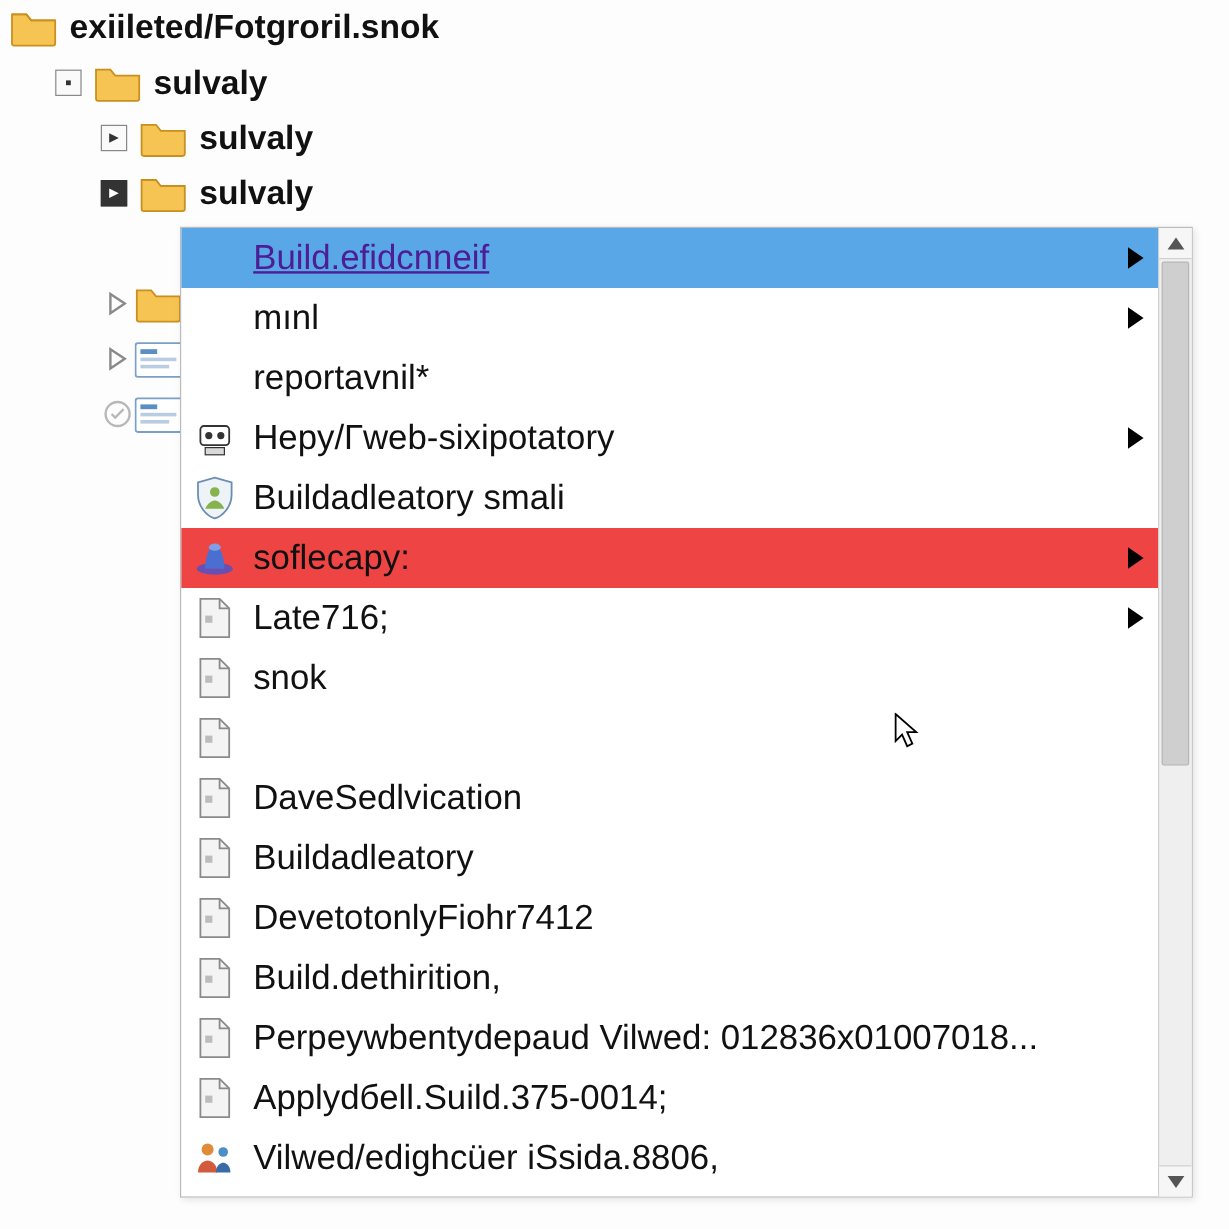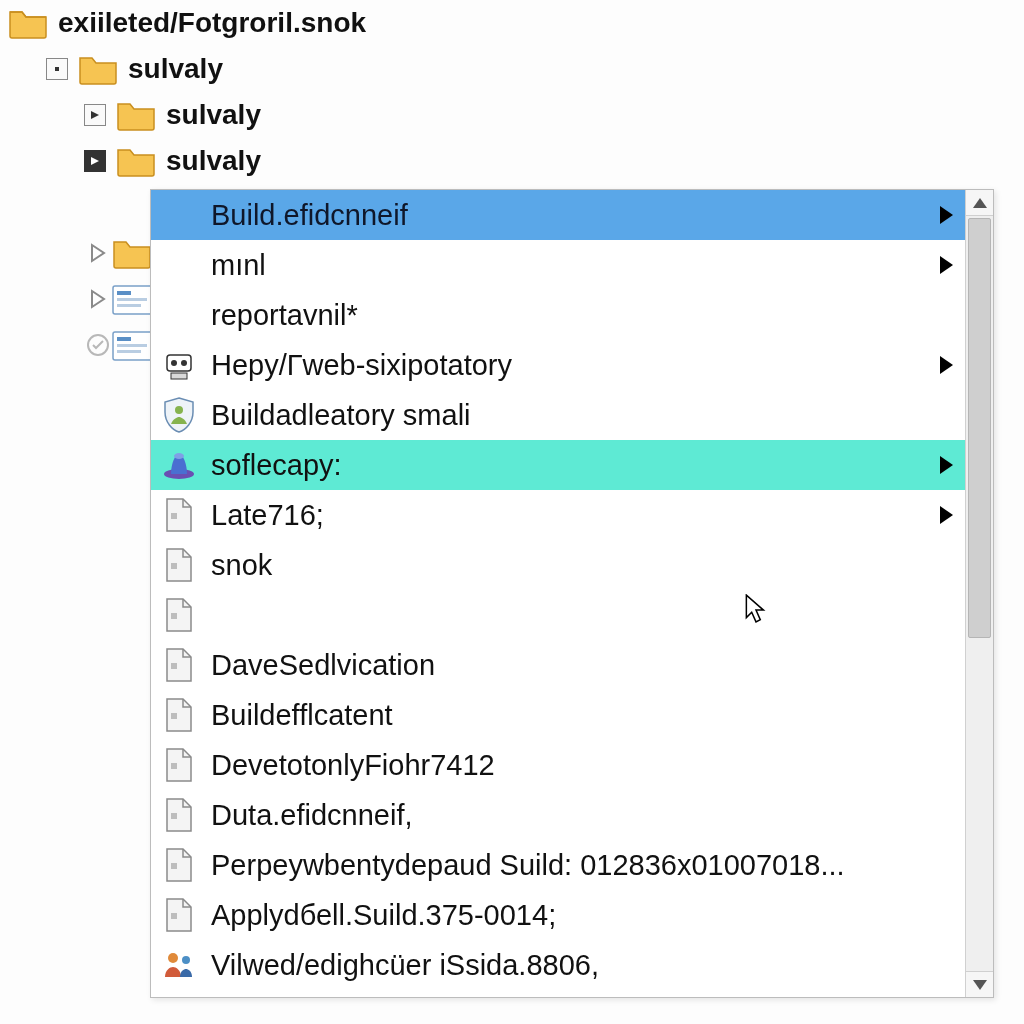--- a/index.html
+++ b/index.html
@@ -66,22 +66,22 @@
   }
   .menu-item {
     display: flex;
     align-items: center;
     height: 50px;
     padding: 0 12px 0 8px;
     font-size: 29px;
     color: #111;
     position: relative;
   }
-  .menu-item.selected { background: #5aa7e8; color: #0f172a; }
-  .menu-item.hover { background: #5eead4; }
+  .menu-item.selected { background: #5aa7e8; color: #4c1d95; text-decoration: underline; }
+  .menu-item.hover { background: #ef4444; }
   .menu-item .mi-label { padding-left: 12px; flex: 1 1 auto; overflow:hidden; text-overflow:ellipsis; }
   .menu-item .arrow {
     width: 0; height: 0;
     border-top: 9px solid transparent;
     border-bottom: 9px solid transparent;
     border-left: 13px solid #000;
     margin-left: 8px;
     flex-shrink: 0;
   }
   .menu-item .mi-icon { width: 40px; height: 40px; display:flex; align-items:center; justify-content:center; flex-shrink:0; }
@@ -326,51 +326,51 @@
         <span class="mi-label">DaveSedlvication</span>
       </div>
       <div class="menu-item">
         <span class="mi-icon">
           <svg width="30" height="36" viewBox="0 0 30 36">
             <path d="M3 2h16l8 8v24H3z" fill="#f4f4f4" stroke="#8a8a8a" stroke-width="1.5"></path>
             <path d="M19 2v8h8" fill="none" stroke="#8a8a8a" stroke-width="1.5"></path>
             <rect x="7" y="16" width="6" height="6" fill="#bdbdbd"></rect>
           </svg>
         </span>
-        <span class="mi-label">Buildefflcatent</span>
+        <span class="mi-label">Buildadleatory</span>
       </div>
       <div class="menu-item">
         <span class="mi-icon">
           <svg width="30" height="36" viewBox="0 0 30 36">
             <path d="M3 2h16l8 8v24H3z" fill="#f4f4f4" stroke="#8a8a8a" stroke-width="1.5"></path>
             <path d="M19 2v8h8" fill="none" stroke="#8a8a8a" stroke-width="1.5"></path>
             <rect x="7" y="16" width="6" height="6" fill="#bdbdbd"></rect>
           </svg>
         </span>
         <span class="mi-label">DevetotonlyFiohr7412</span>
       </div>
       <div class="menu-item">
         <span class="mi-icon">
           <svg width="30" height="36" viewBox="0 0 30 36">
             <path d="M3 2h16l8 8v24H3z" fill="#f4f4f4" stroke="#8a8a8a" stroke-width="1.5"></path>
             <path d="M19 2v8h8" fill="none" stroke="#8a8a8a" stroke-width="1.5"></path>
             <rect x="7" y="16" width="6" height="6" fill="#bdbdbd"></rect>
           </svg>
         </span>
-        <span class="mi-label">Duta.efidcnneif,</span>
-      </div>
-      <div class="menu-item">
-        <span class="mi-icon">
-          <svg width="30" height="36" viewBox="0 0 30 36">
-            <path d="M3 2h16l8 8v24H3z" fill="#f4f4f4" stroke="#8a8a8a" stroke-width="1.5"></path>
-            <path d="M19 2v8h8" fill="none" stroke="#8a8a8a" stroke-width="1.5"></path>
-            <rect x="7" y="16" width="6" height="6" fill="#bdbdbd"></rect>
-          </svg>
-        </span>
-        <span class="mi-label">Perpeywbentydepaud Suild: 012836x01007018...</span>
+        <span class="mi-label">Build.dethirition,</span>
+      </div>
+      <div class="menu-item">
+        <span class="mi-icon">
+          <svg width="30" height="36" viewBox="0 0 30 36">
+            <path d="M3 2h16l8 8v24H3z" fill="#f4f4f4" stroke="#8a8a8a" stroke-width="1.5"></path>
+            <path d="M19 2v8h8" fill="none" stroke="#8a8a8a" stroke-width="1.5"></path>
+            <rect x="7" y="16" width="6" height="6" fill="#bdbdbd"></rect>
+          </svg>
+        </span>
+        <span class="mi-label">Perpeywbentydepaud Vilwed: 012836x01007018...</span>
       </div>
       <div class="menu-item">
         <span class="mi-icon">
           <svg width="30" height="36" viewBox="0 0 30 36">
             <path d="M3 2h16l8 8v24H3z" fill="#f4f4f4" stroke="#8a8a8a" stroke-width="1.5"></path>
             <path d="M19 2v8h8" fill="none" stroke="#8a8a8a" stroke-width="1.5"></path>
             <rect x="7" y="16" width="6" height="6" fill="#bdbdbd"></rect>
           </svg>
         </span>
         <span class="mi-label">Applydбеll.Suild.375-0014;</span>

